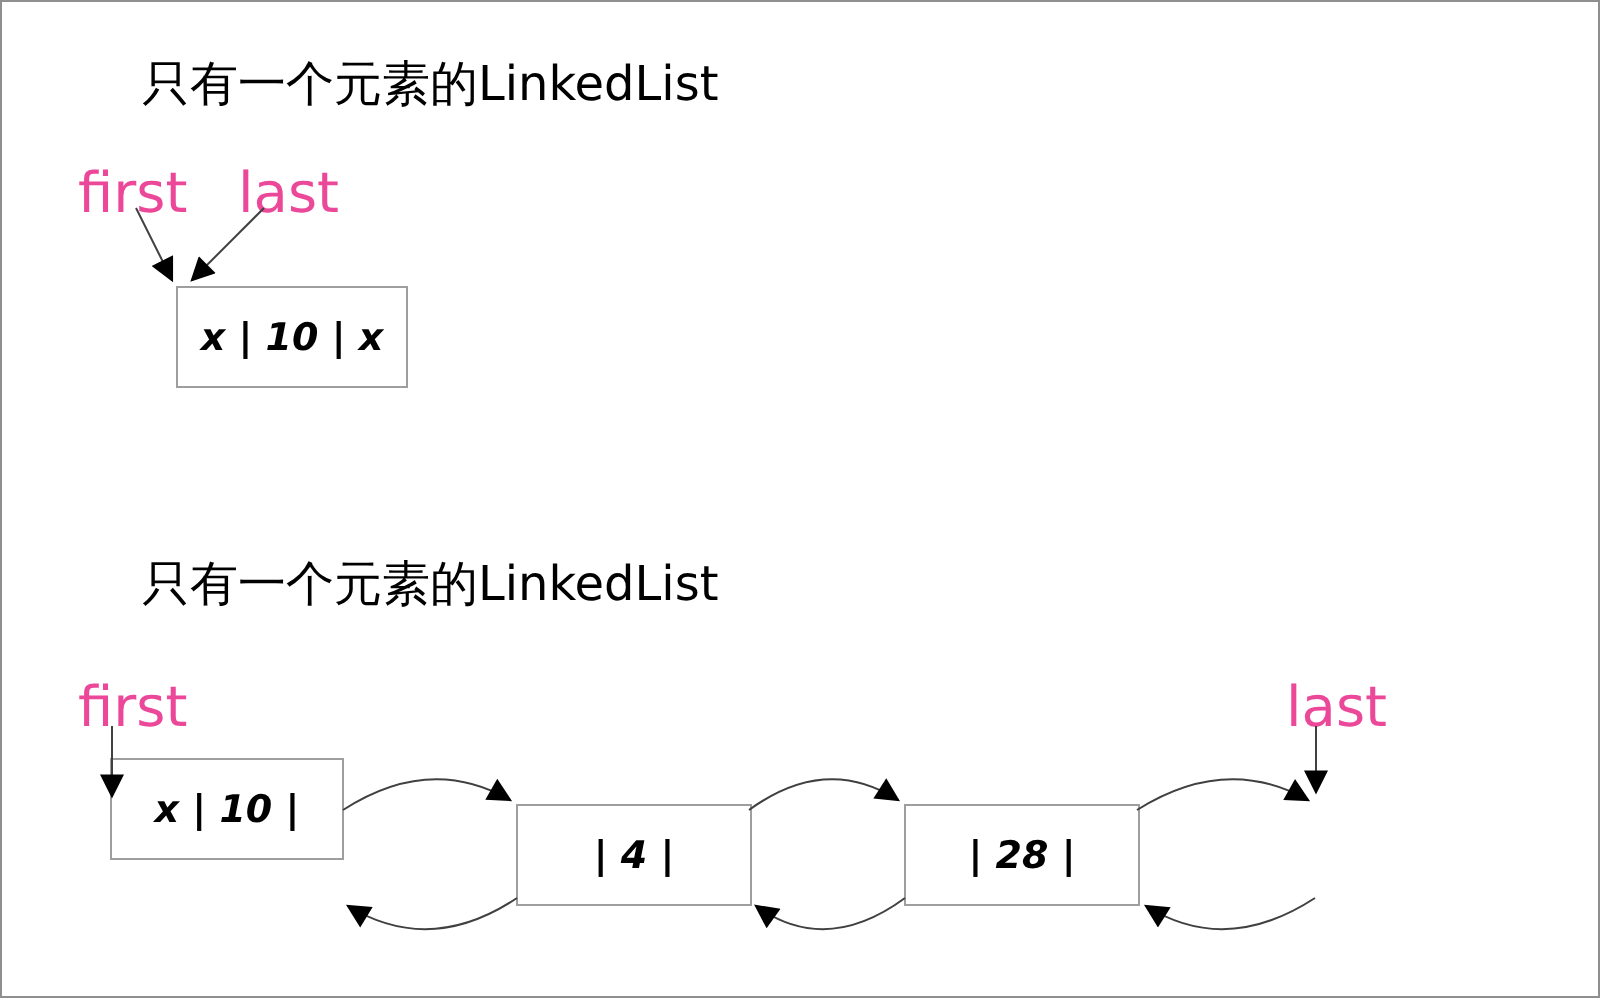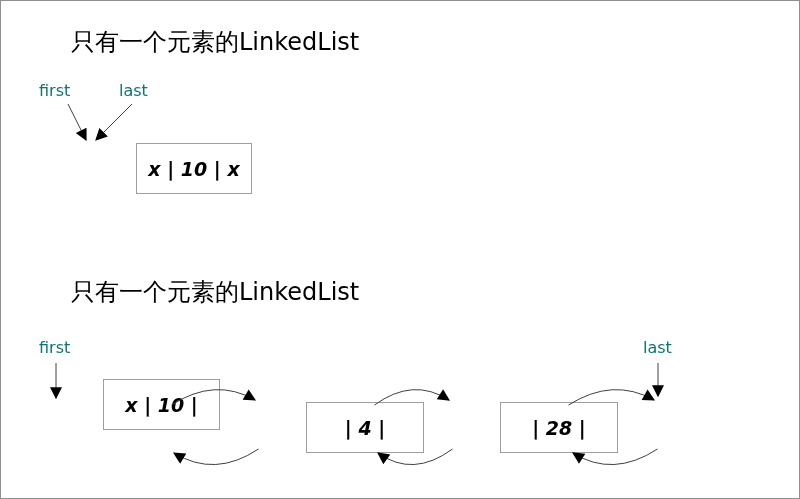--- a/index.html
+++ b/index.html
@@ -17,42 +17,41 @@
     font-size:24px;
     line-height:1.15;
     color:#000;
     white-space:nowrap;
     margin-left:32px;
   }
   #title-single{top:28px;}
   #title-four{top:278px;}
   .ptr-label{
     position:absolute;
-    font-size:16px;
+    font-size:28px;
     line-height:1;
-    color:#0f766e;
+    color:#ec4899;
     white-space:nowrap;
   }
   #lbl-first-single{left:38px;top:82px;}
   #lbl-last-single{left:118px;top:82px;}
   #lbl-first-four{left:38px;top:339px;}
   #lbl-last-four{left:642px;top:339px;}
   .node-box{
     position:absolute;
     border:1px solid #9e9e9e;
     background:#ffffff;
     display:flex;
     align-items:center;
     justify-content:center;
     font-style:italic;
     font-weight:bold;
     font-size:19px;
     color:#000;
     white-space:pre;
-    margin-left:48px;
   }
   #box-single{left:87px;top:142px;width:114px;height:49px;}
   #box-n1{left:54px; top:378px;width:115px;height:49px;}
   #box-n2{left:257px;top:401px;width:116px;height:49px;}
   #box-n3{left:451px;top:401px;width:116px;height:49px;}
   #box-n4{left:656px;top:401px;width:115px;height:49px;}
   #arrow-layer{
     position:absolute;
     left:0;top:0;width:798px;height:497px;
     pointer-events:none;

